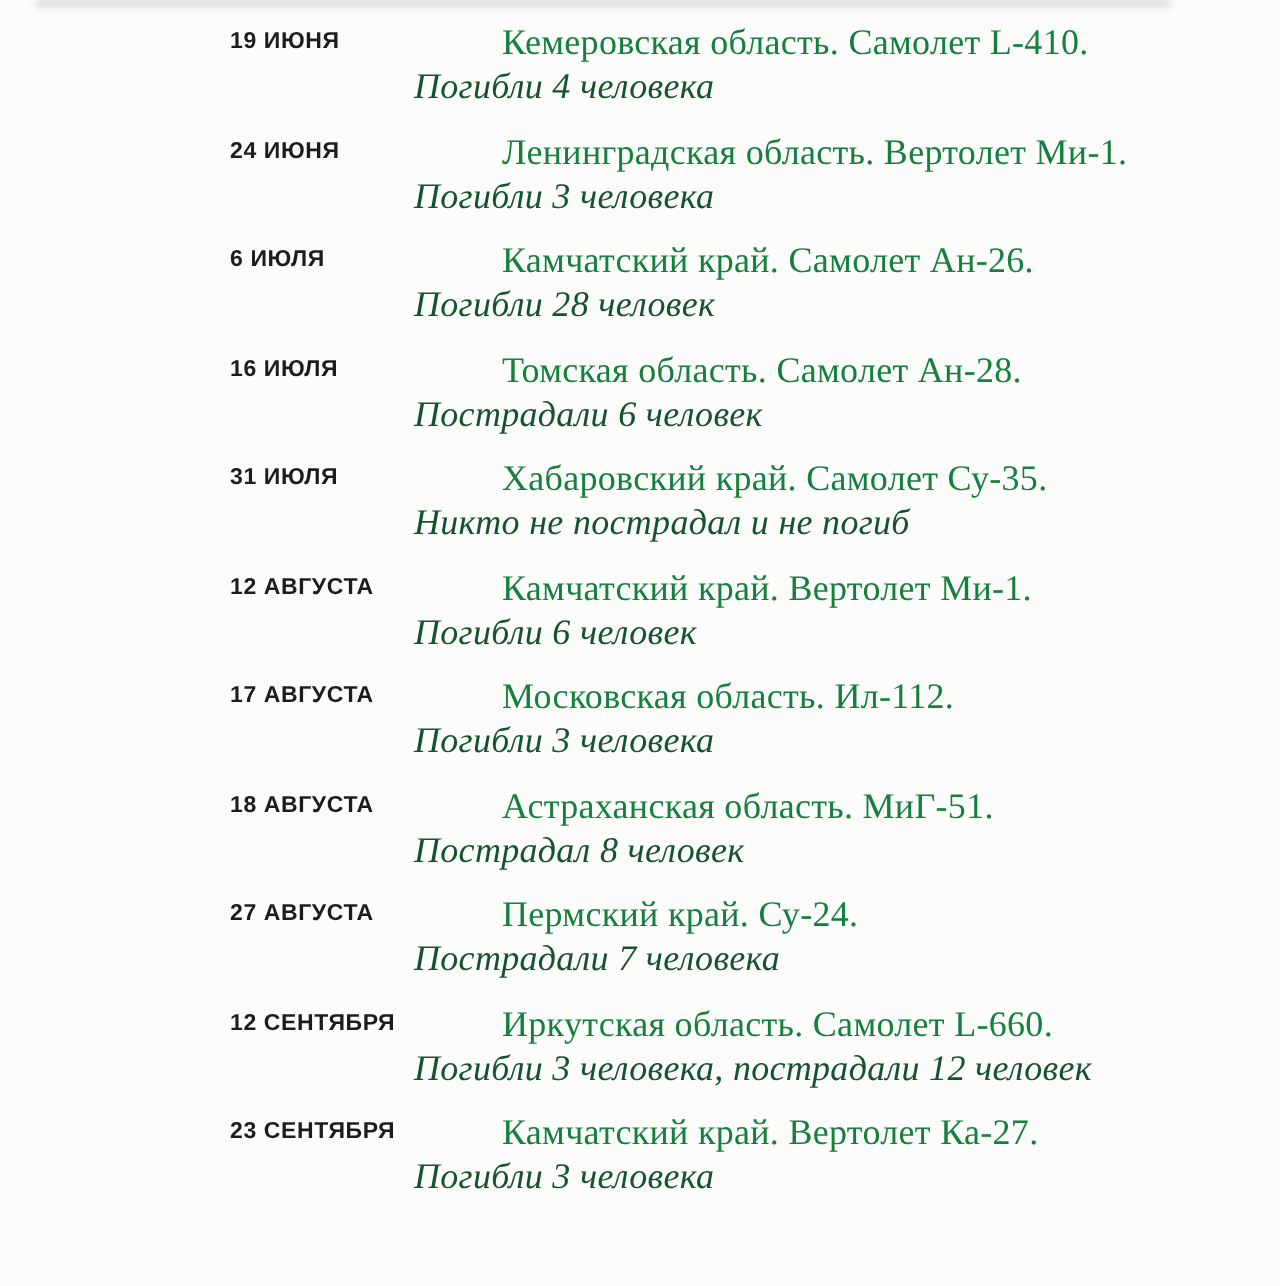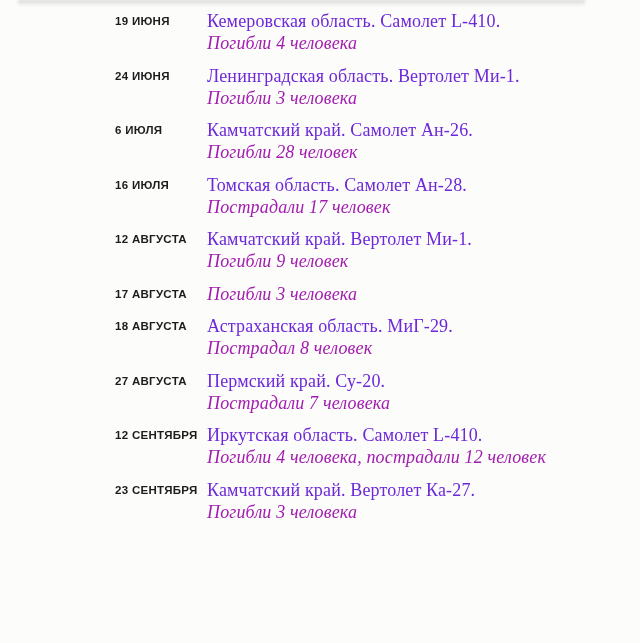--- a/index.html
+++ b/index.html
@@ -55,30 +55,31 @@
 
   .entry-body {
     flex: 1 1 auto;
     min-width: 0;
   }
 
   .entry-location {
     font-size: 18px;
     line-height: 22px;
     letter-spacing: 0.15px;
-    color: #6d28d9;
+    color: #15803d;
     white-space: nowrap;
+    margin-left: 44px;
   }
 
   .entry-casualties {
     font-size: 18px;
     line-height: 22px;
     letter-spacing: 0.15px;
     font-style: italic;
-    color: #a21caf;
+    color: #14532d;
     white-space: nowrap;
   }
 </style>
 </head>
 <body>
 
 <div class="photo-edge"></div>
 
 <div class="timeline">
   <div class="entry">
@@ -102,61 +103,69 @@
     <div class="entry-body">
       <div class="entry-location">Камчатский край. Самолет Ан-26.</div>
       <div class="entry-casualties">Погибли 28 человек</div>
     </div>
   </div>
 
   <div class="entry">
     <div class="entry-date">16 июля</div>
     <div class="entry-body">
       <div class="entry-location">Томская область. Самолет Ан-28.</div>
-      <div class="entry-casualties">Пострадали 17 человек</div>
+      <div class="entry-casualties">Пострадали 6 человек</div>
     </div>
   </div>
 
+  <div class="entry">
+    <div class="entry-date">31 июля</div>
+    <div class="entry-body">
+      <div class="entry-location">Хабаровский край. Самолет Су-35.</div>
+      <div class="entry-casualties">Никто не пострадал и не погиб</div>
+    </div>
+  </div>
 
   <div class="entry">
     <div class="entry-date">12 августа</div>
     <div class="entry-body">
       <div class="entry-location">Камчатский край. Вертолет Ми-1.</div>
-      <div class="entry-casualties">Погибли 9 человек</div>
+      <div class="entry-casualties">Погибли 6 человек</div>
     </div>
   </div>
 
   <div class="entry">
     <div class="entry-date">17 августа</div>
     <div class="entry-body">
+      <div class="entry-location">Московская область. Ил-112.</div>
       <div class="entry-casualties">Погибли 3 человека</div>
     </div>
   </div>
 
   <div class="entry">
     <div class="entry-date">18 августа</div>
     <div class="entry-body">
-      <div class="entry-location">Астраханская область. МиГ-29.</div>
+      <div class="entry-location">Астраханская область. МиГ-51.</div>
       <div class="entry-casualties">Пострадал 8 человек</div>
     </div>
   </div>
 
   <div class="entry">
     <div class="entry-date">27 августа</div>
     <div class="entry-body">
-      <div class="entry-location">Пермский край. Су-20.</div>
+      <div class="entry-location">Пермский край. Су-24.</div>
       <div class="entry-casualties">Пострадали 7 человека</div>
     </div>
   </div>
 
   <div class="entry">
     <div class="entry-date">12 сентября</div>
     <div class="entry-body">
-      <div class="entry-location">Иркутская область. Самолет L-410.</div>
-      <div class="entry-casualties">Погибли 4 человека, пострадали 12 человек</div>
+      <div class="entry-location">Иркутская область. Самолет L-660.</div>
+      <div class="entry-casualties">Погибли 3 человека, пострадали 12 человек</div>
     </div>
   </div>
 
 
   <div class="entry">
     <div class="entry-date">23 сентября</div>
     <div class="entry-body">
       <div class="entry-location">Камчатский край. Вертолет Ка-27.</div>
       <div class="entry-casualties">Погибли 3 человека</div>
     </div>

